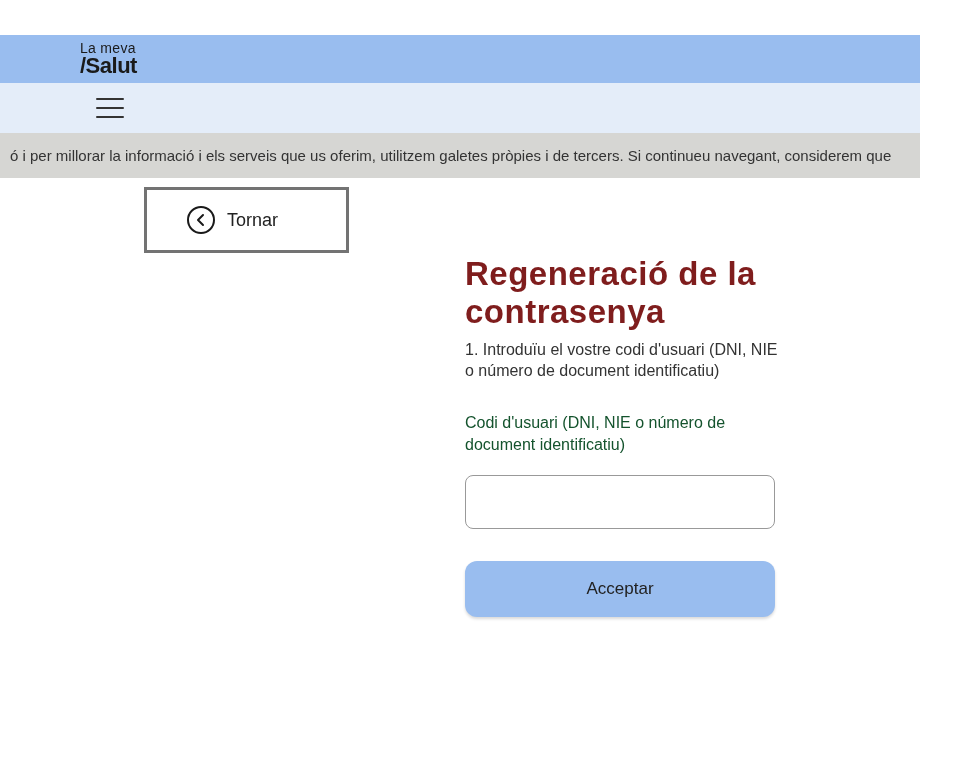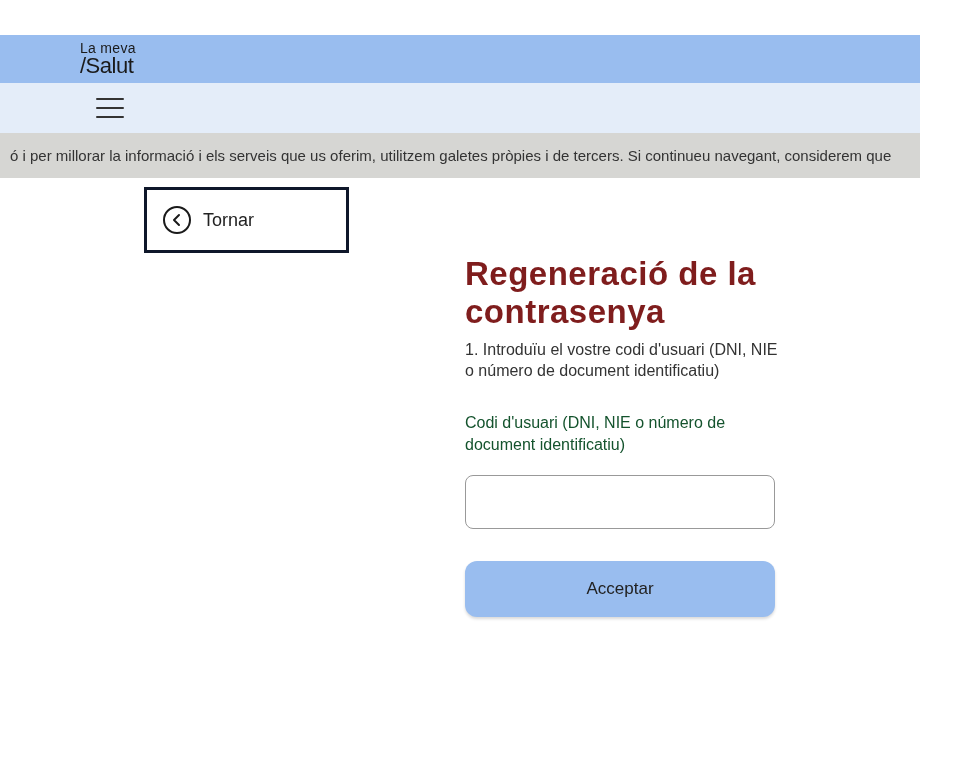--- a/index.html
+++ b/index.html
@@ -30,21 +30,21 @@
       color: #1a1a1a;
       line-height: 1;
     }
     .logo-top {
       font-size: 14px;
       font-weight: 400;
       letter-spacing: 0.3px;
     }
     .logo-bottom {
       font-size: 22px;
-      font-weight: 400;
+      font-weight: 700;
       letter-spacing: -0.5px;
     }
     .header-secondary {
       width: 920px;
       height: 50px;
       background: #e4edf9;
       display: flex;
       align-items: center;
       padding-left: 96px;
     }
@@ -80,24 +80,24 @@
     .content {
       width: 920px;
       padding-top: 9px;
       display: flex;
     }
     .back-container {
       margin-left: 144px;
       margin-top: 0;
       width: 205px;
       height: 66px;
-      border: 3px solid #0f172a;
-      display: flex;
-      align-items: center;
-      padding-left: 16px;
+      border: 3px solid #737373;
+      display: flex;
+      align-items: center;
+      padding-left: 40px;
       cursor: pointer;
     }
     .back-icon {
       width: 28px;
       height: 28px;
       border: 2px solid #1a1a1a;
       border-radius: 50%;
       display: flex;
       align-items: center;
       justify-content: center;

